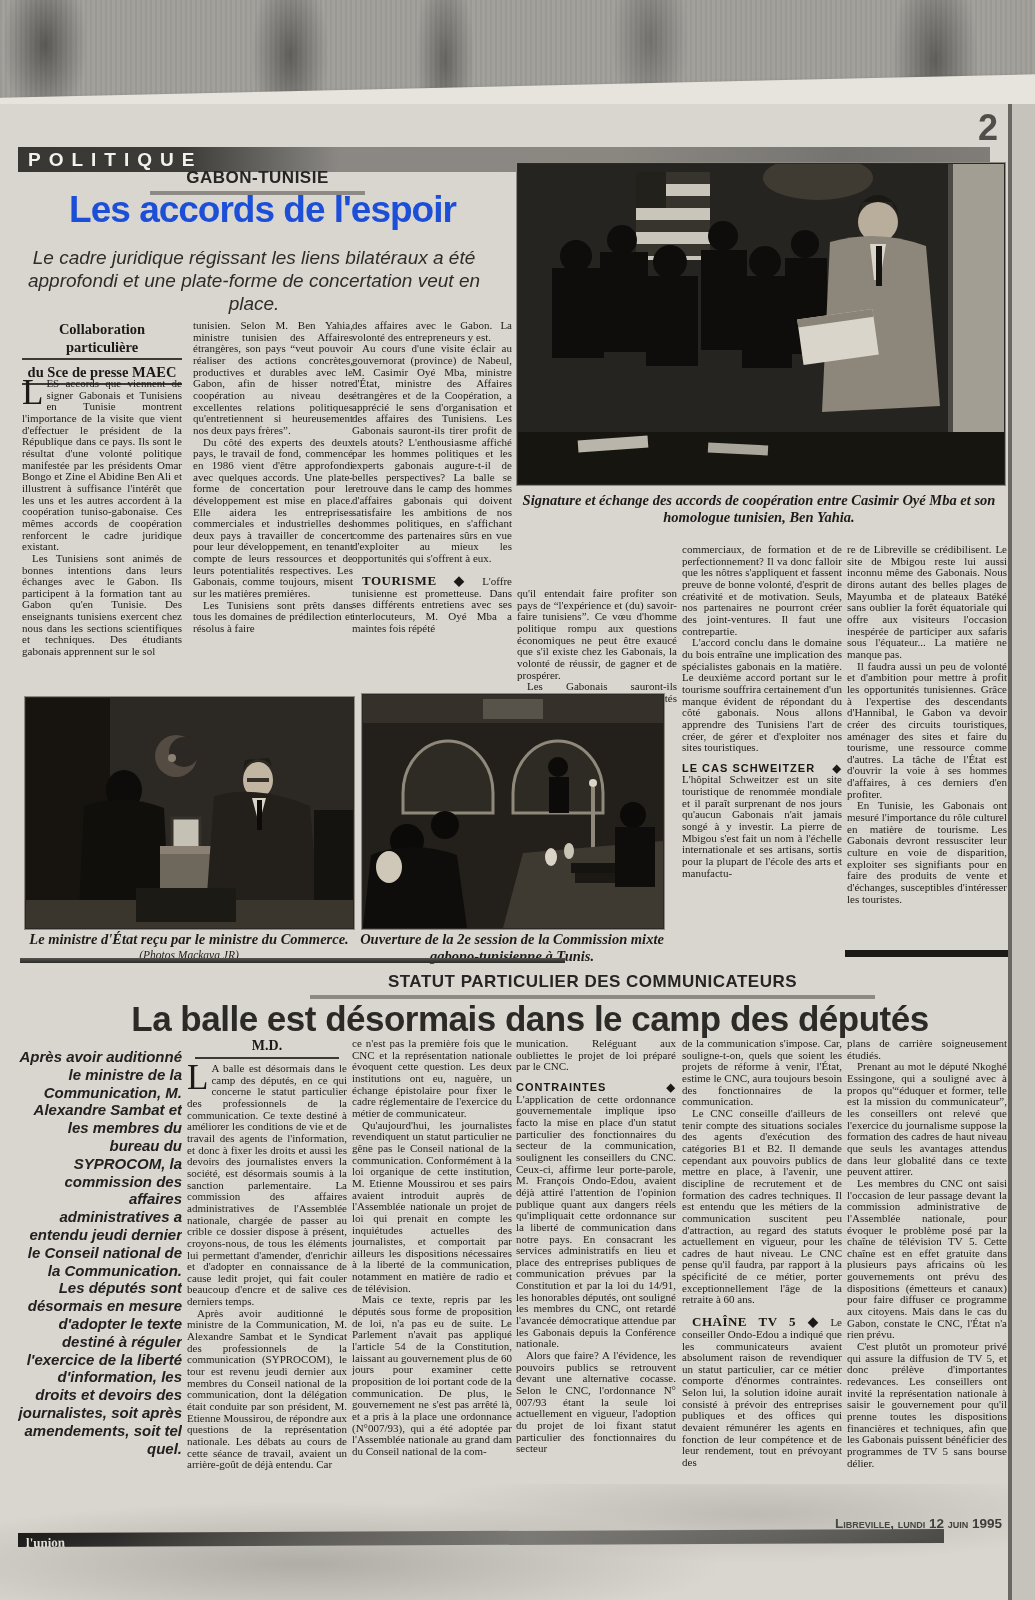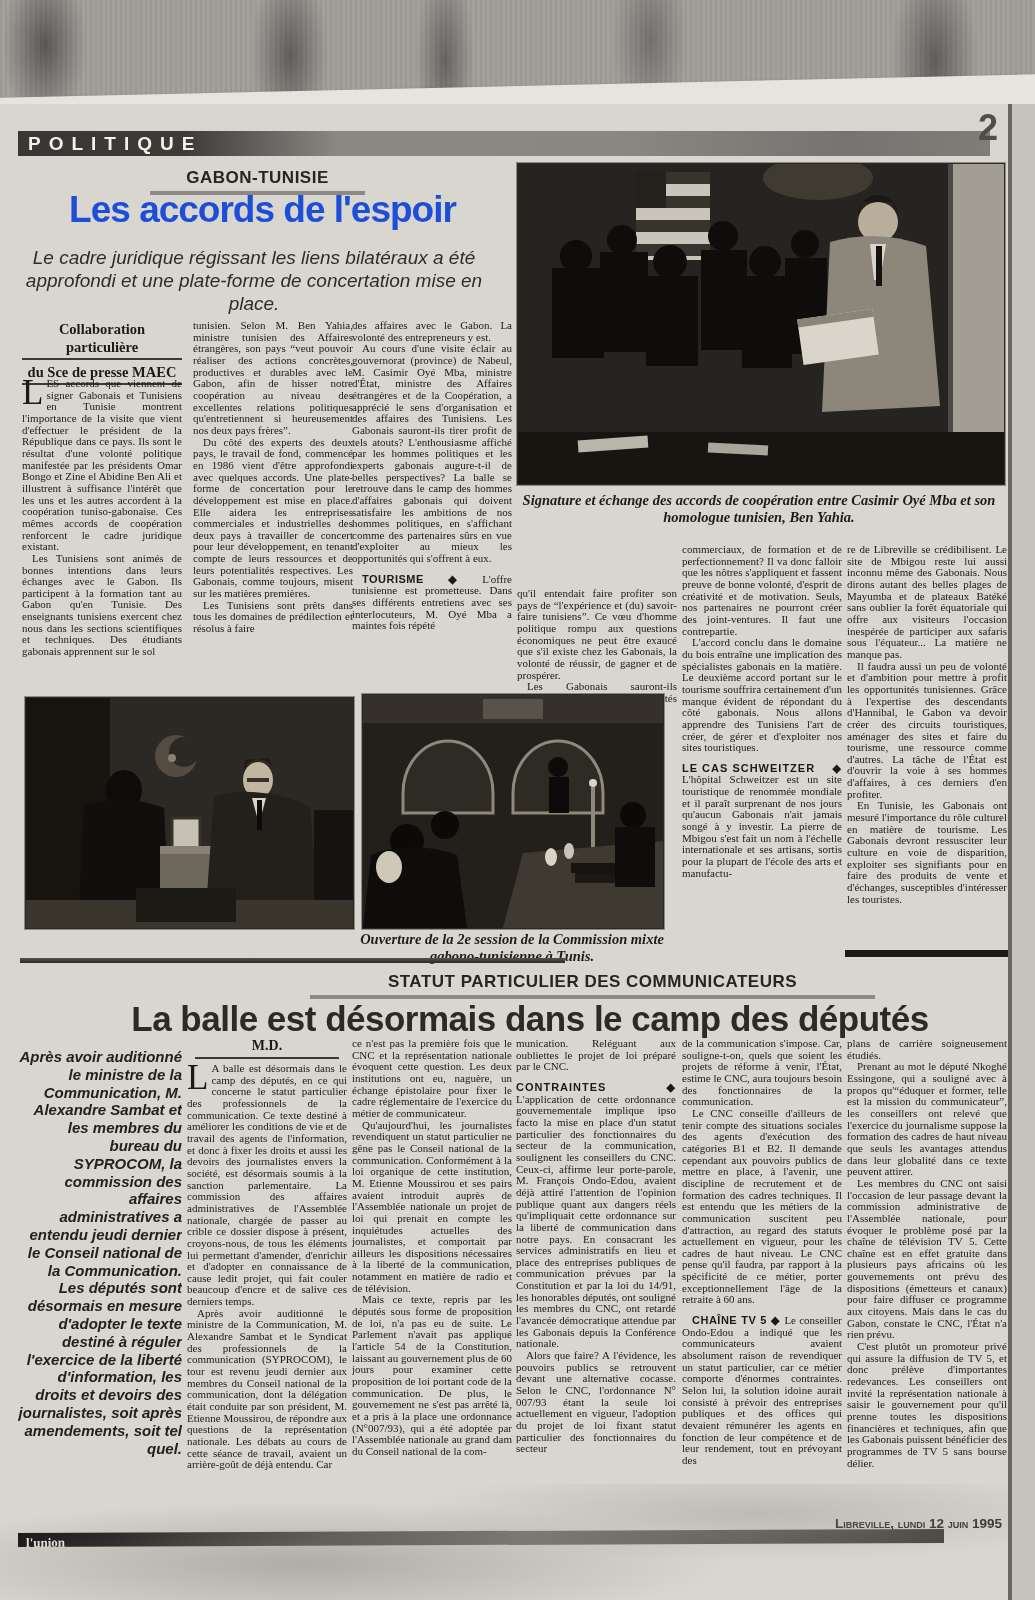--- a/index.html
+++ b/index.html
@@ -17,21 +17,21 @@
       #a3a19c;}
   .scan-strip{position:absolute;top:86px;left:-20px;width:1080px;height:42px;
     background:#e6e4dd;transform:rotate(-1.3deg);box-shadow:0 2px 4px rgba(0,0,0,.25);}
   .page{position:absolute;top:104px;left:0;width:1010px;height:1496px;background:#d9d6cf;}
   .page:after{content:"";position:absolute;left:0;top:1380px;width:1010px;height:116px;
     background:radial-gradient(600px 90px at 30% 80px, rgba(125,122,115,.45), transparent 70%),
                radial-gradient(500px 70px at 75% 30px, rgba(140,137,130,.35), transparent 70%);}
   .page-edge{position:absolute;top:104px;left:1008px;width:4px;height:1496px;background:#6a6762;}
   .page-right{position:absolute;top:104px;left:1012px;width:23px;height:1496px;background:#c6c3bc;}
   
-  .section-bar{position:absolute;top:27px;left:18px;width:972px;height:25px;
+  .section-bar{position:absolute;top:43px;left:18px;width:972px;height:25px;
     background:linear-gradient(90deg,#393734 0,#3d3b38 17%,#8b8884 33%,#8a8781 62%,#767471 85%,#807d78 100%);}
   .section-bar span{display:inline-block;padding:2px 0 0 10px;color:#f2f1ec;
     font:bold 19px/21px "Liberation Sans",sans-serif;letter-spacing:8px;}
   .page-number{position:absolute;top:6px;left:942px;width:56px;text-align:right;
     font:bold 36px/36px "Liberation Sans",sans-serif;color:#504e4a;}
   .kicker{position:absolute;text-align:center;font:bold 17px/20px "Liberation Sans",sans-serif;
     color:#262523;letter-spacing:.5px;}
   .kicker .rule{height:4px;background:#8d8a85;margin-top:3px;}
   .headline1{position:absolute;top:86px;left:40px;width:445px;text-align:center;
     font:bold 37px/40px "Liberation Sans",sans-serif;color:#1d4ed8;letter-spacing:-1px;}
@@ -43,21 +43,21 @@
   .credit{font:italic 11.5px/14px "Liberation Serif",serif;font-weight:normal;}
   
   .byline1{position:absolute;top:216px;left:22px;width:160px;text-align:center;
     font:bold 14.5px/18px "Liberation Serif",serif;color:#1b1a18;}
   .byline1 .rule{height:2px;background:#3c3a37;margin:2px 0 3px 0;}
   .col{position:absolute;width:160px;font:11px/1.06 "Liberation Serif",serif;
     text-align:justify;color:#1b1a18;overflow:hidden;}
   .col p{margin:0;text-indent:10px;}
   .col p.first{text-indent:0;}
   .dropcap{float:left;font-size:35px;line-height:27px;padding:1px 3px 0 0;}
-  .runin{font-family:Liberation Sans, sans-serif;font-weight:bold;font-size:11px;
+  .runin{font-family:Liberation Serif, serif;font-weight:bold;font-size:13px;
     letter-spacing:.5px;margin-right:4px;}
   .subhd{display:flex;justify-content:space-between;text-indent:0 !important;
     font-family:"Liberation Sans",sans-serif;font-weight:bold;letter-spacing:1px;margin-top:9px !important;align-items:center;}
   .gap{margin-top:9px !important;}
   
   .hrule{position:absolute;background:linear-gradient(#55534f,#2b2a28);}
   
   .headline2{position:absolute;top:896px;left:90px;width:880px;text-align:center;
     font:bold 35px/38px "Liberation Sans",sans-serif;color:#2b2a27;letter-spacing:-.5px;}
   .standfirst{position:absolute;top:944px;left:18px;width:164px;text-align:right;
@@ -83,21 +83,21 @@
     <div class="section-bar">
       <span>POLITIQUE</span>
     </div>
     <div class="page-number">2</div>
 
     <div class="kicker" style="top:64px;left:150px;width:215px;">
       <span>GABON-TUNISIE</span>
       <div class="rule"></div>
     </div>
     <div class="headline1">Les accords de l'espoir</div>
-    <div class="subhead1">Le cadre juridique régissant les liens bilatéraux a été approfondi et une plate-forme de concertation mise en place.</div>
+    <div class="subhead1">Le cadre juridique régissant les liens bilatéraux a été approfondi et une plate-forme de concertation veut en place.</div>
 
     <div class="photo" style="top:59px;left:517px;width:486px;height:320px;">
       <svg width="486" height="320" viewBox="0 0 486 320">
         <rect width="486" height="320" fill="#262420"></rect>
         <rect x="432" width="54" height="320" fill="#a29e94"></rect>
         <rect x="430" width="5" height="320" fill="#4c4a45"></rect>
         <ellipse cx="300" cy="14" rx="55" ry="22" fill="#4a463c" opacity=".7"></ellipse>
         <g>
           <rect x="118" y="8" width="74" height="88" fill="#c9c5ba"></rect>
           <rect x="118" y="8" width="74" height="12" fill="#37342e"></rect>
@@ -193,20 +193,24 @@
         <path d="M217,74 a16,16 0 0 1 30,-4 l-4,-10 -24,2 z" fill="#1f1b15"></path>
         <rect x="221" y="80" width="22" height="4" fill="#35302a"></rect>
         <path d="M188,98 q44,-12 96,10 l8,100 -112,2 z" fill="#23201b"></path>
         <polygon points="226,100 240,100 233,126" fill="#d8d4c8"></polygon>
         <rect x="231" y="102" width="5" height="30" fill="#0c0b09"></rect>
         <rect x="288" y="112" width="39" height="118" fill="#151310"></rect>
         <rect y="202" width="327" height="28" fill="#3a362e"></rect>
         <rect x="110" y="190" width="100" height="34" fill="#1c1a15"></rect>
       </svg>
     </div>
+    <div class="caption" style="top:827px;left:18px;width:342px;">
+      <div>Le ministre d'État reçu par le ministre du Commerce.</div>
+      <div class="credit">(Photos Mackaya JR)</div>
+    </div>
     <div class="photo" style="top:590px;left:362px;width:300px;height:233px;">
       <svg width="300" height="233" viewBox="0 0 300 233">
         <rect width="300" height="233" fill="#23201b"></rect>
         <rect width="300" height="28" fill="#35312a"></rect>
         <rect x="120" y="4" width="60" height="20" fill="#57524a"></rect>
         <path d="M40,118 v-20 a45,52 0 0 1 90,0 v20 z" fill="#2e2a24" stroke="#8f897c" stroke-width="3"></path>
         <path d="M150,118 v-20 a45,52 0 0 1 90,0 v20 z" fill="#2e2a24" stroke="#8f897c" stroke-width="3"></path>
         <circle cx="195" cy="72" r="10" fill="#0c0b09"></circle>
         <rect x="186" y="82" width="20" height="36" fill="#0c0b09"></rect>
         <rect x="228" y="92" width="4" height="62" fill="#8f897c"></rect>

